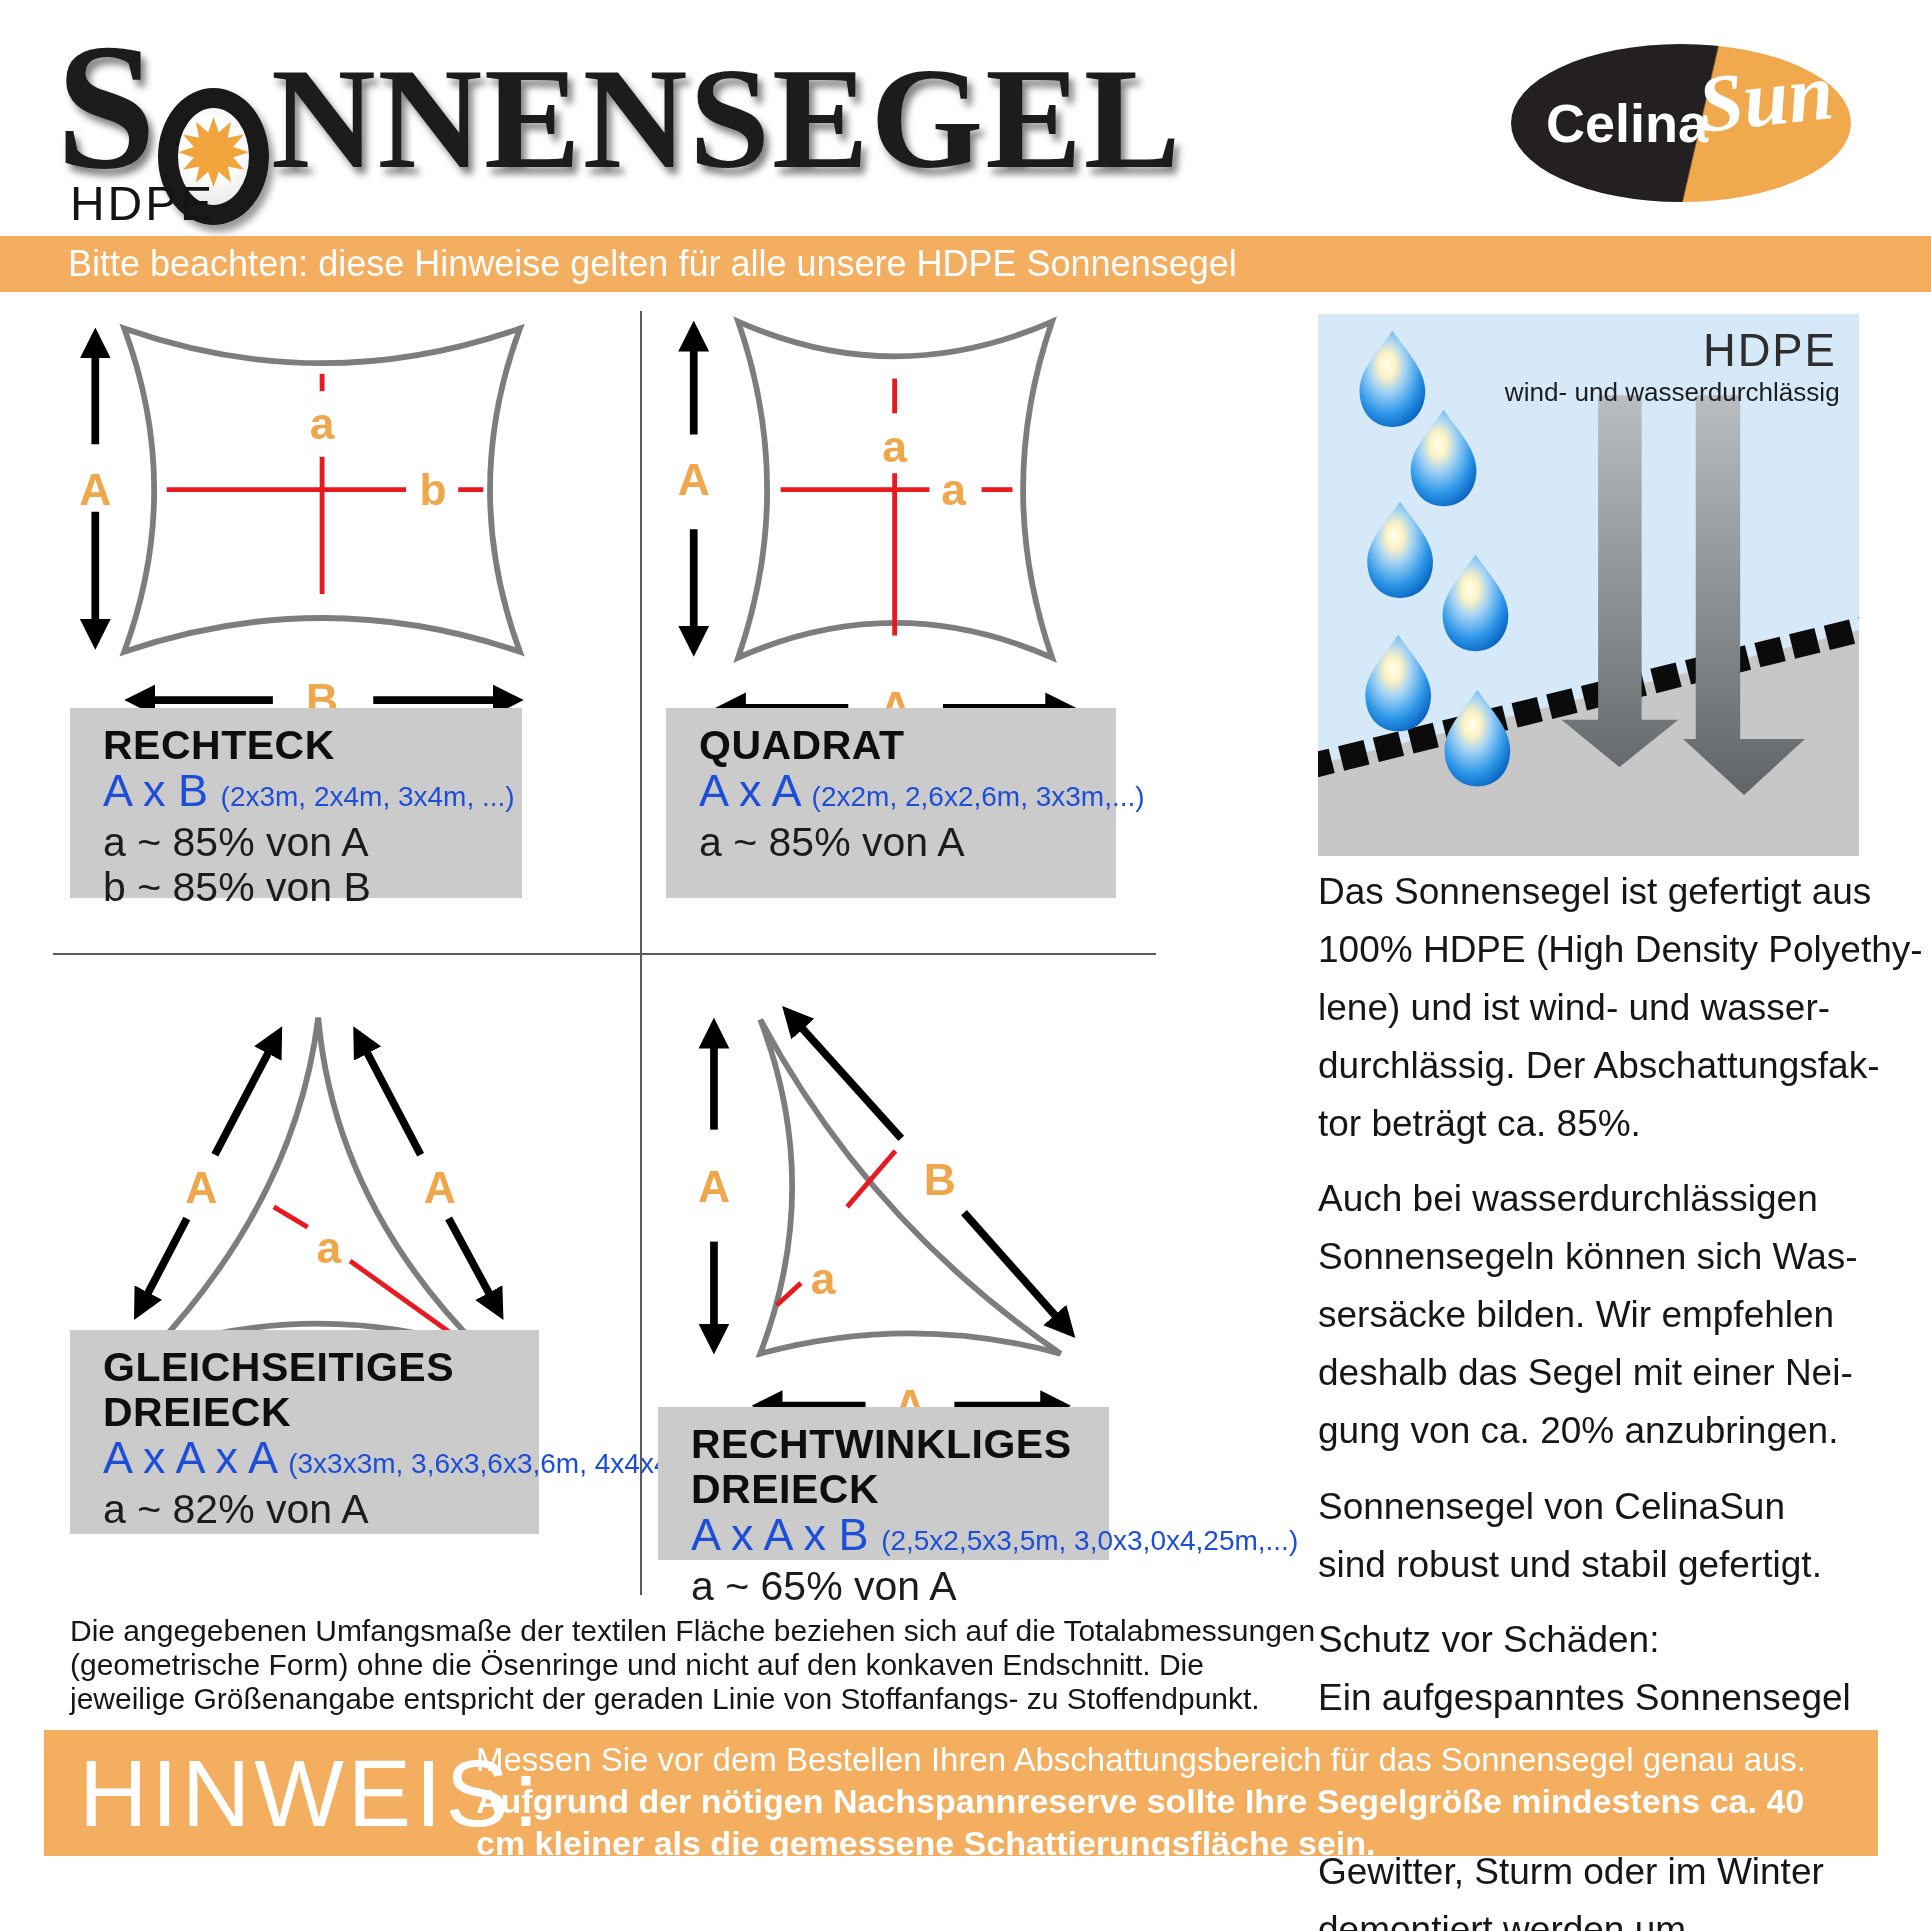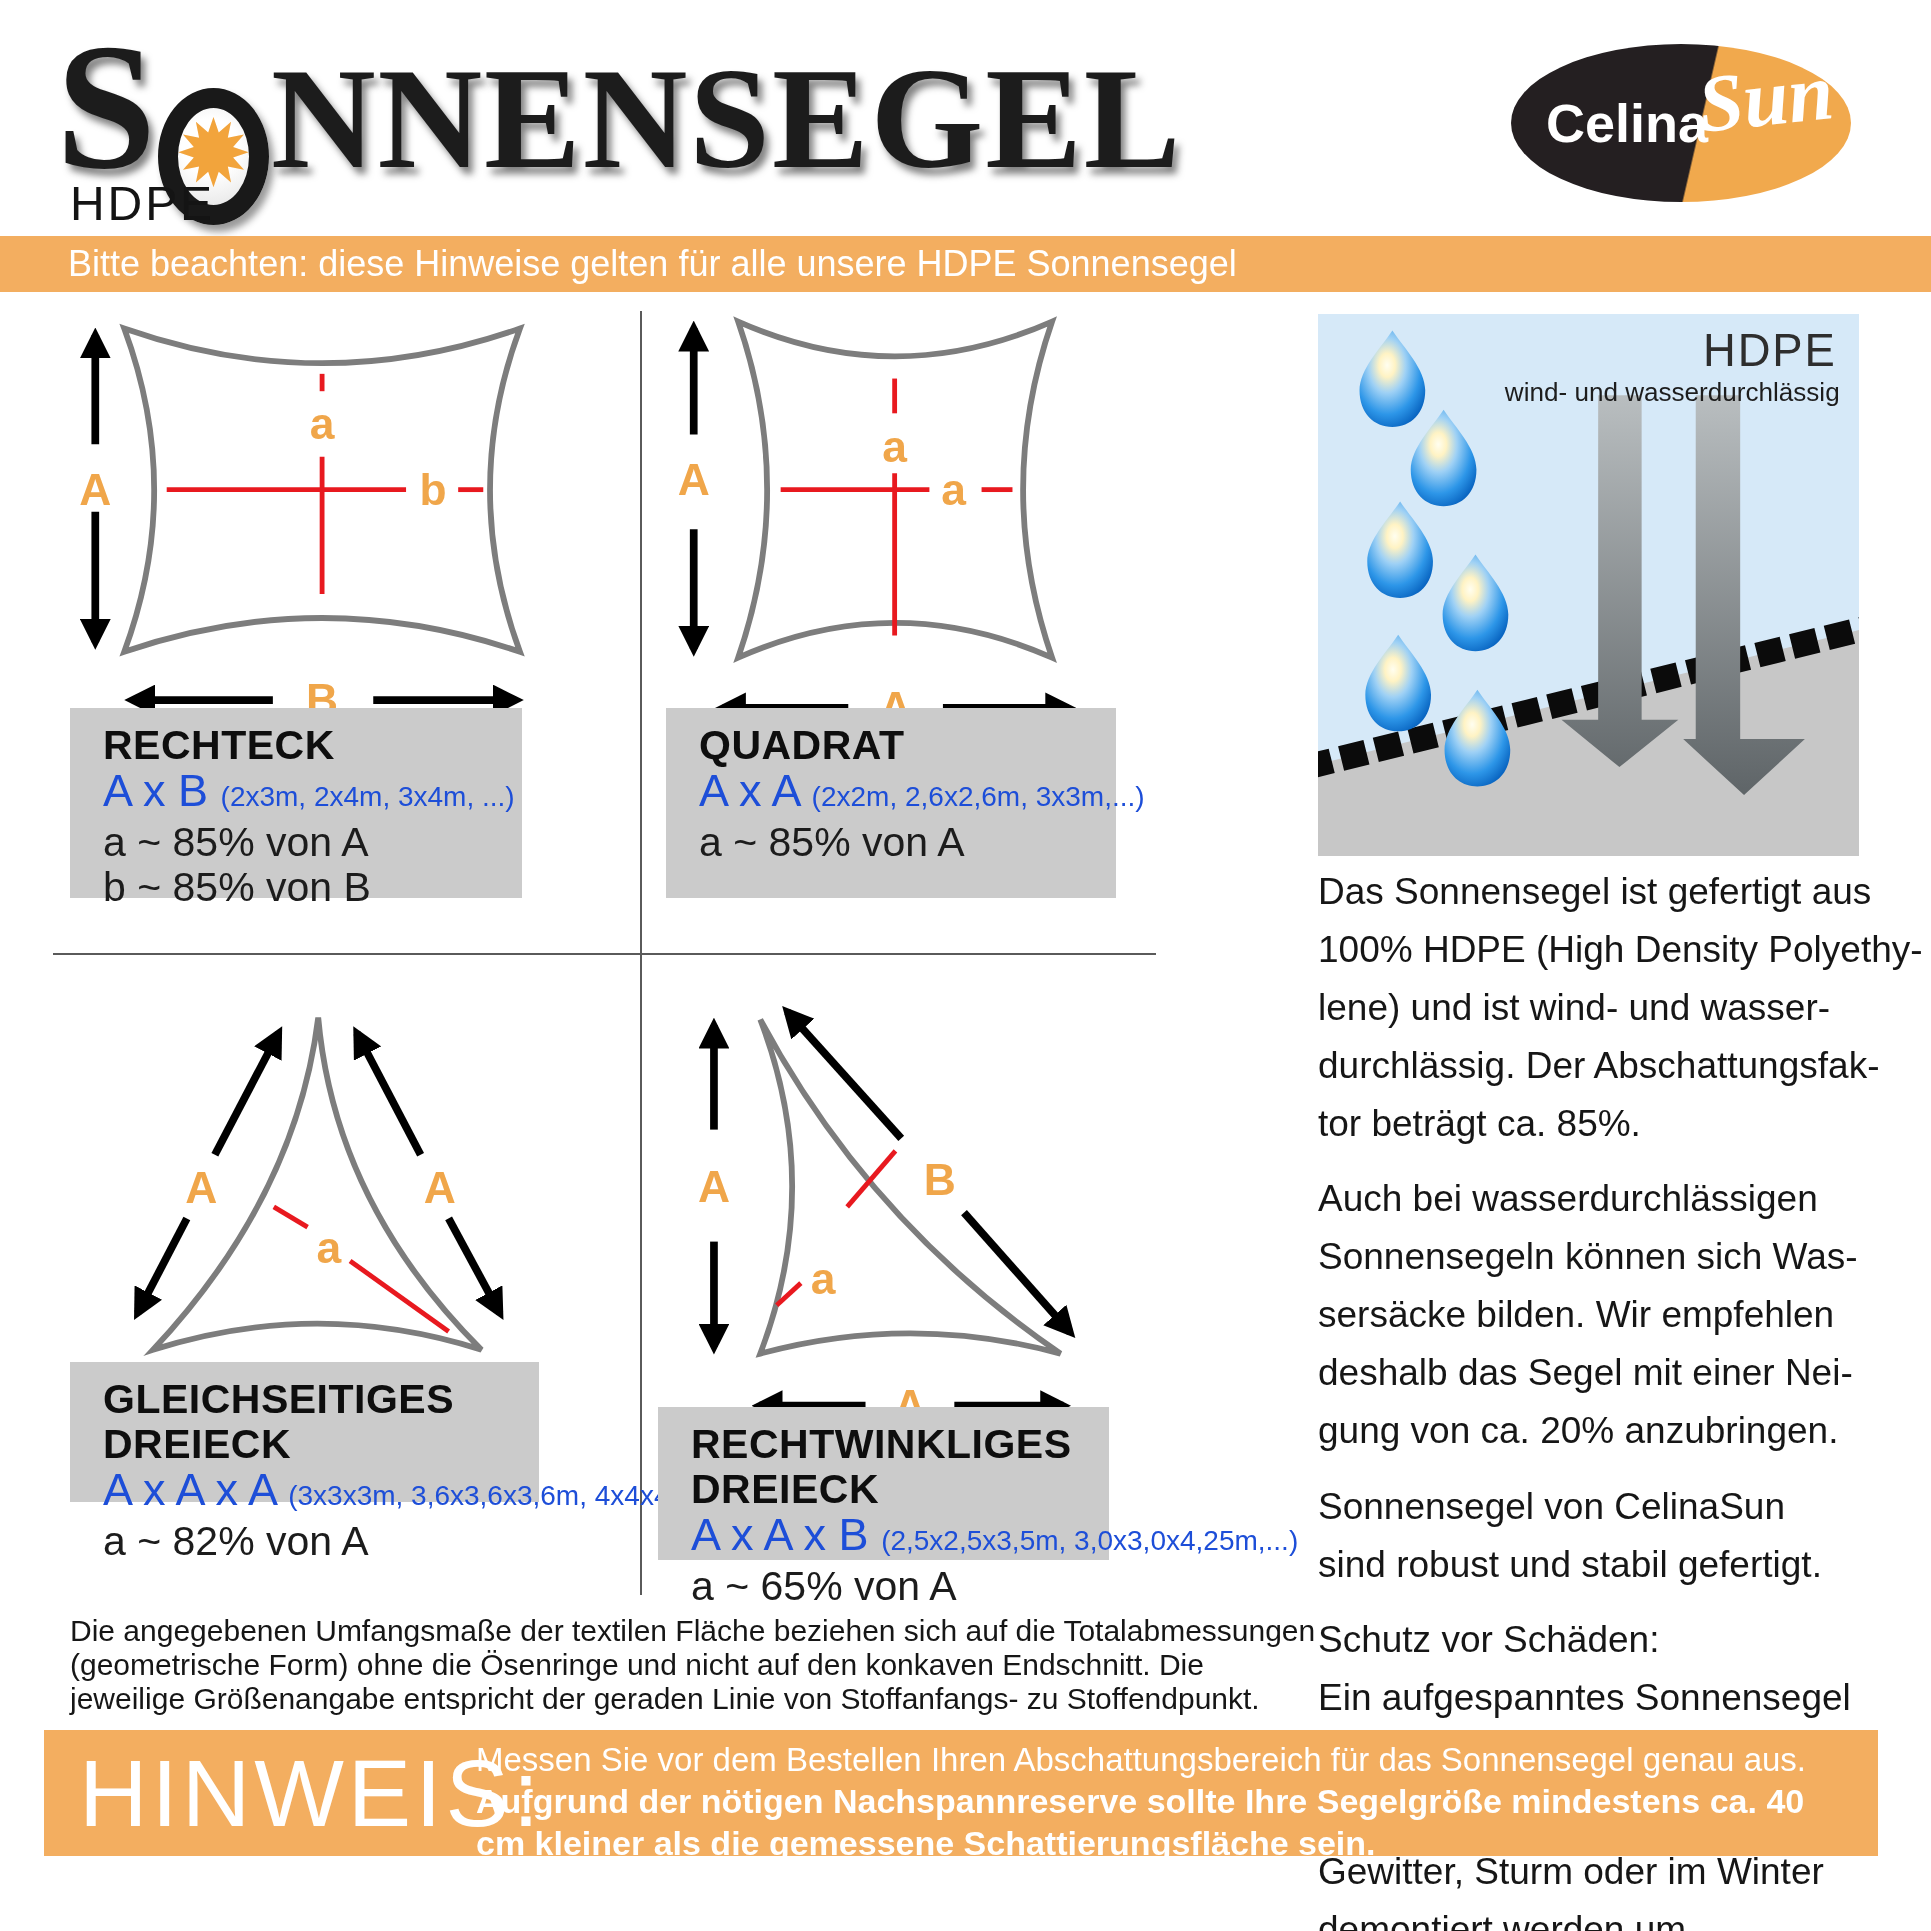--- a/index.html
+++ b/index.html
@@ -192,21 +192,21 @@
     <div class="spec-dims"><span class="dims">A x B</span> <span class="sizes">(2x3m, 2x4m, 3x4m, ...)</span></div>
     <div class="spec-formulas">a ~ 85% von A<br>b ~ 85% von B</div>
   </div>
 
   <div class="spec-box" style="left:666px;top:708px;width:450px;height:190px">
     <div class="spec-title">QUADRAT</div>
     <div class="spec-dims"><span class="dims">A x A</span> <span class="sizes">(2x2m, 2,6x2,6m, 3x3m,...)</span></div>
     <div class="spec-formulas">a ~ 85% von A</div>
   </div>
 
-  <div class="spec-box" style="left:70px;top:1362px;width:469px;height:140px">
+  <div class="spec-box" style="left:70px;top:1330px;width:469px;height:204px">
     <div class="spec-title">GLEICHSEITIGES<br>DREIECK</div>
     <div class="spec-dims"><span class="dims">A x A x A</span> <span class="sizes">(3x3x3m, 3,6x3,6x3,6m, 4x4x4m, ...)</span></div>
     <div class="spec-formulas">a ~ 82% von A</div>
   </div>
 
   <div class="spec-box" style="left:658px;top:1407px;width:451px;height:153px">
     <div class="spec-title">RECHTWINKLIGES<br>DREIECK</div>
     <div class="spec-dims"><span class="dims">A x A x B</span> <span class="sizes">(2,5x2,5x3,5m, 3,0x3,0x4,25m,...)</span></div>
     <div class="spec-formulas">a ~ 65% von A</div>
   </div>

